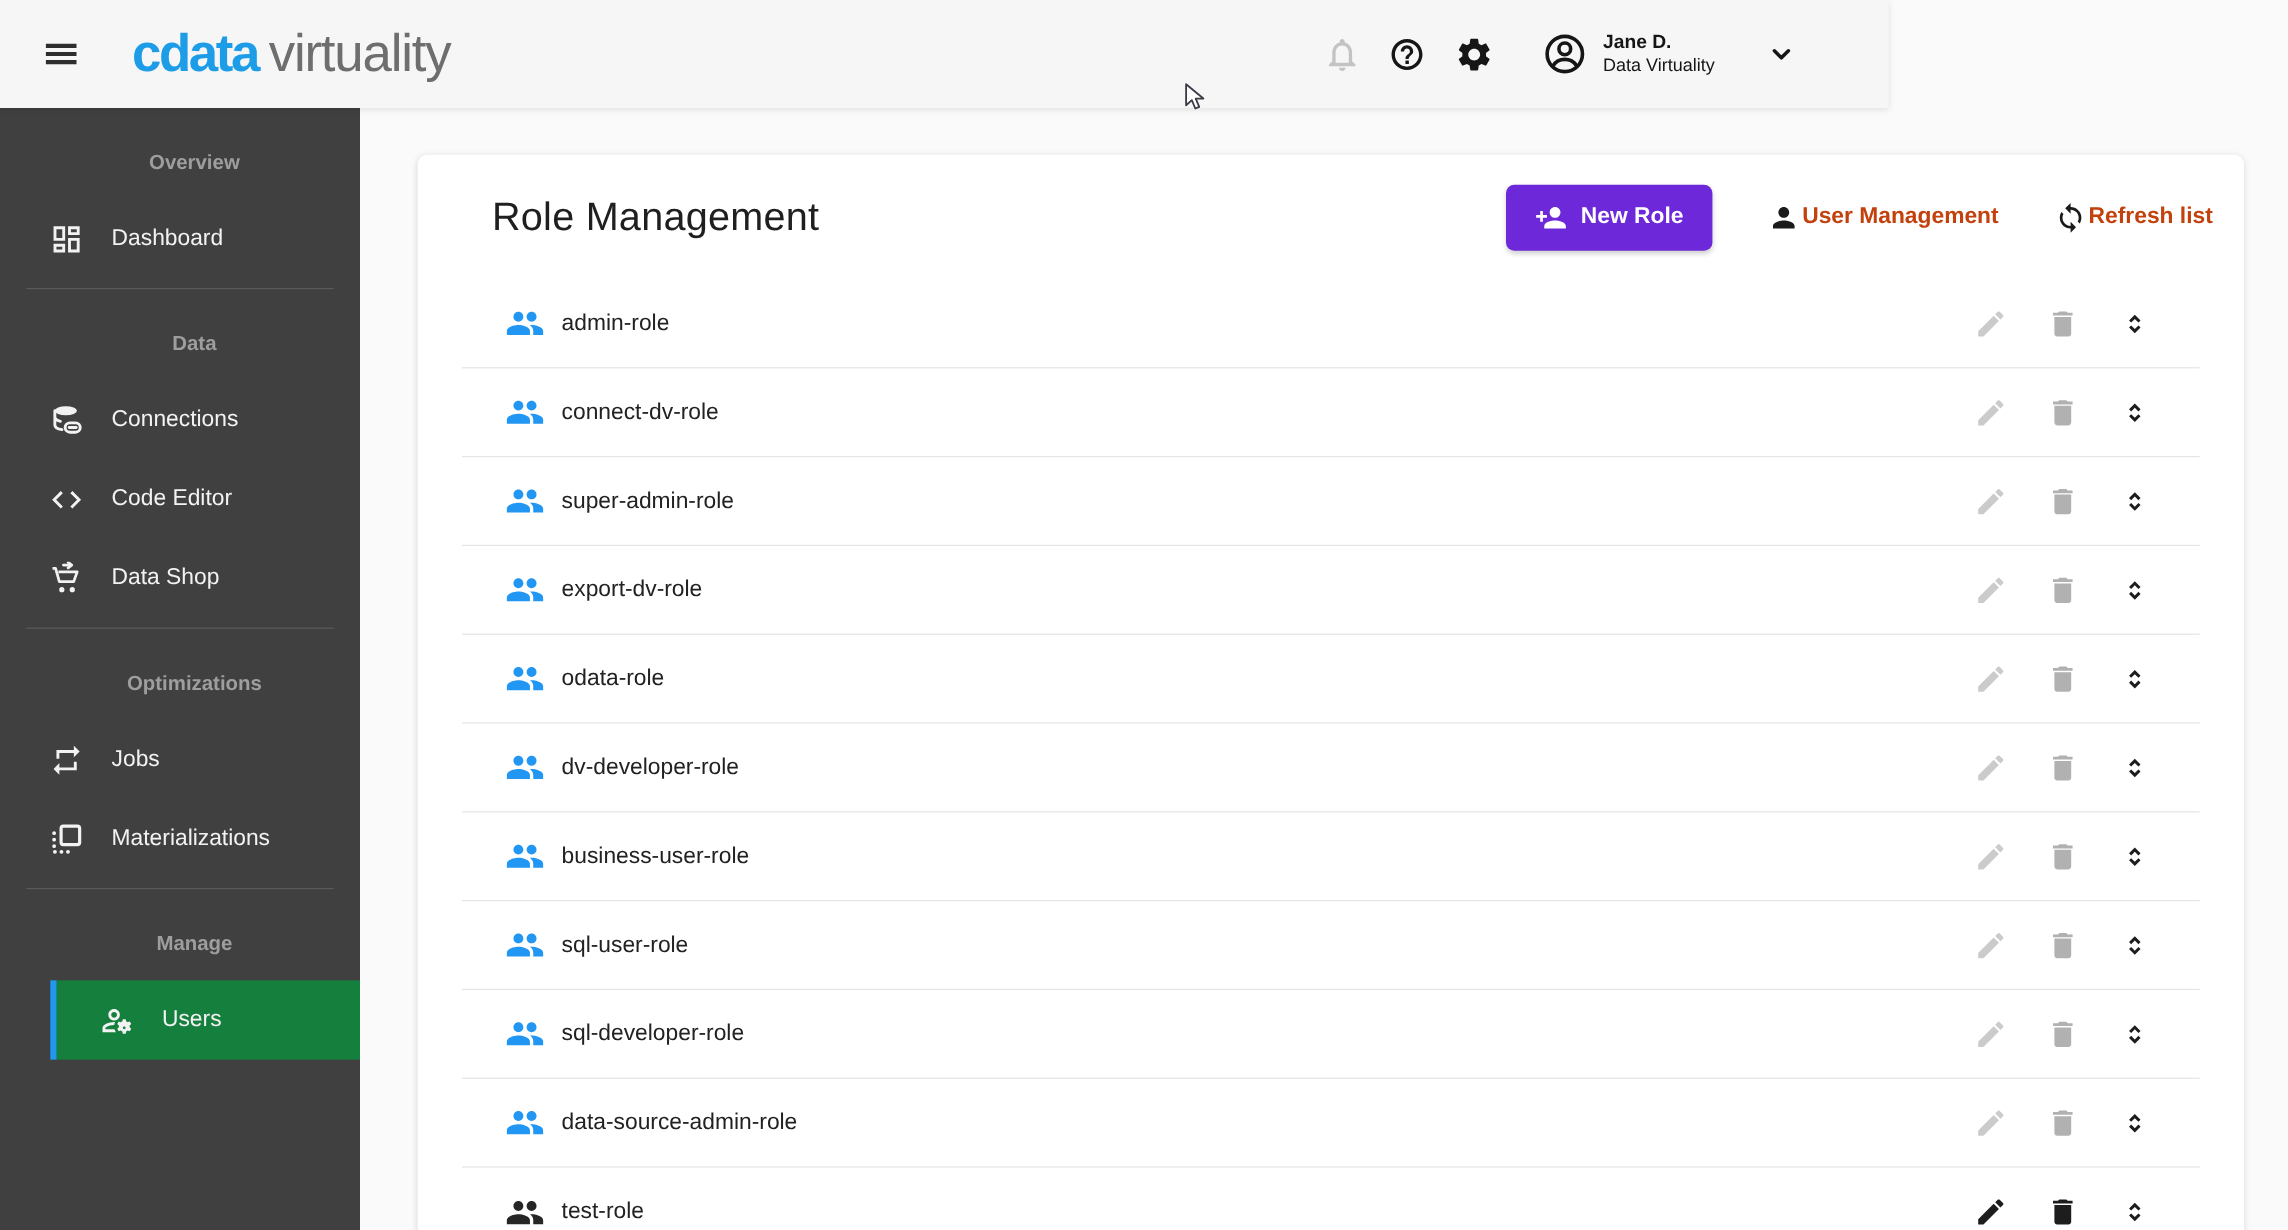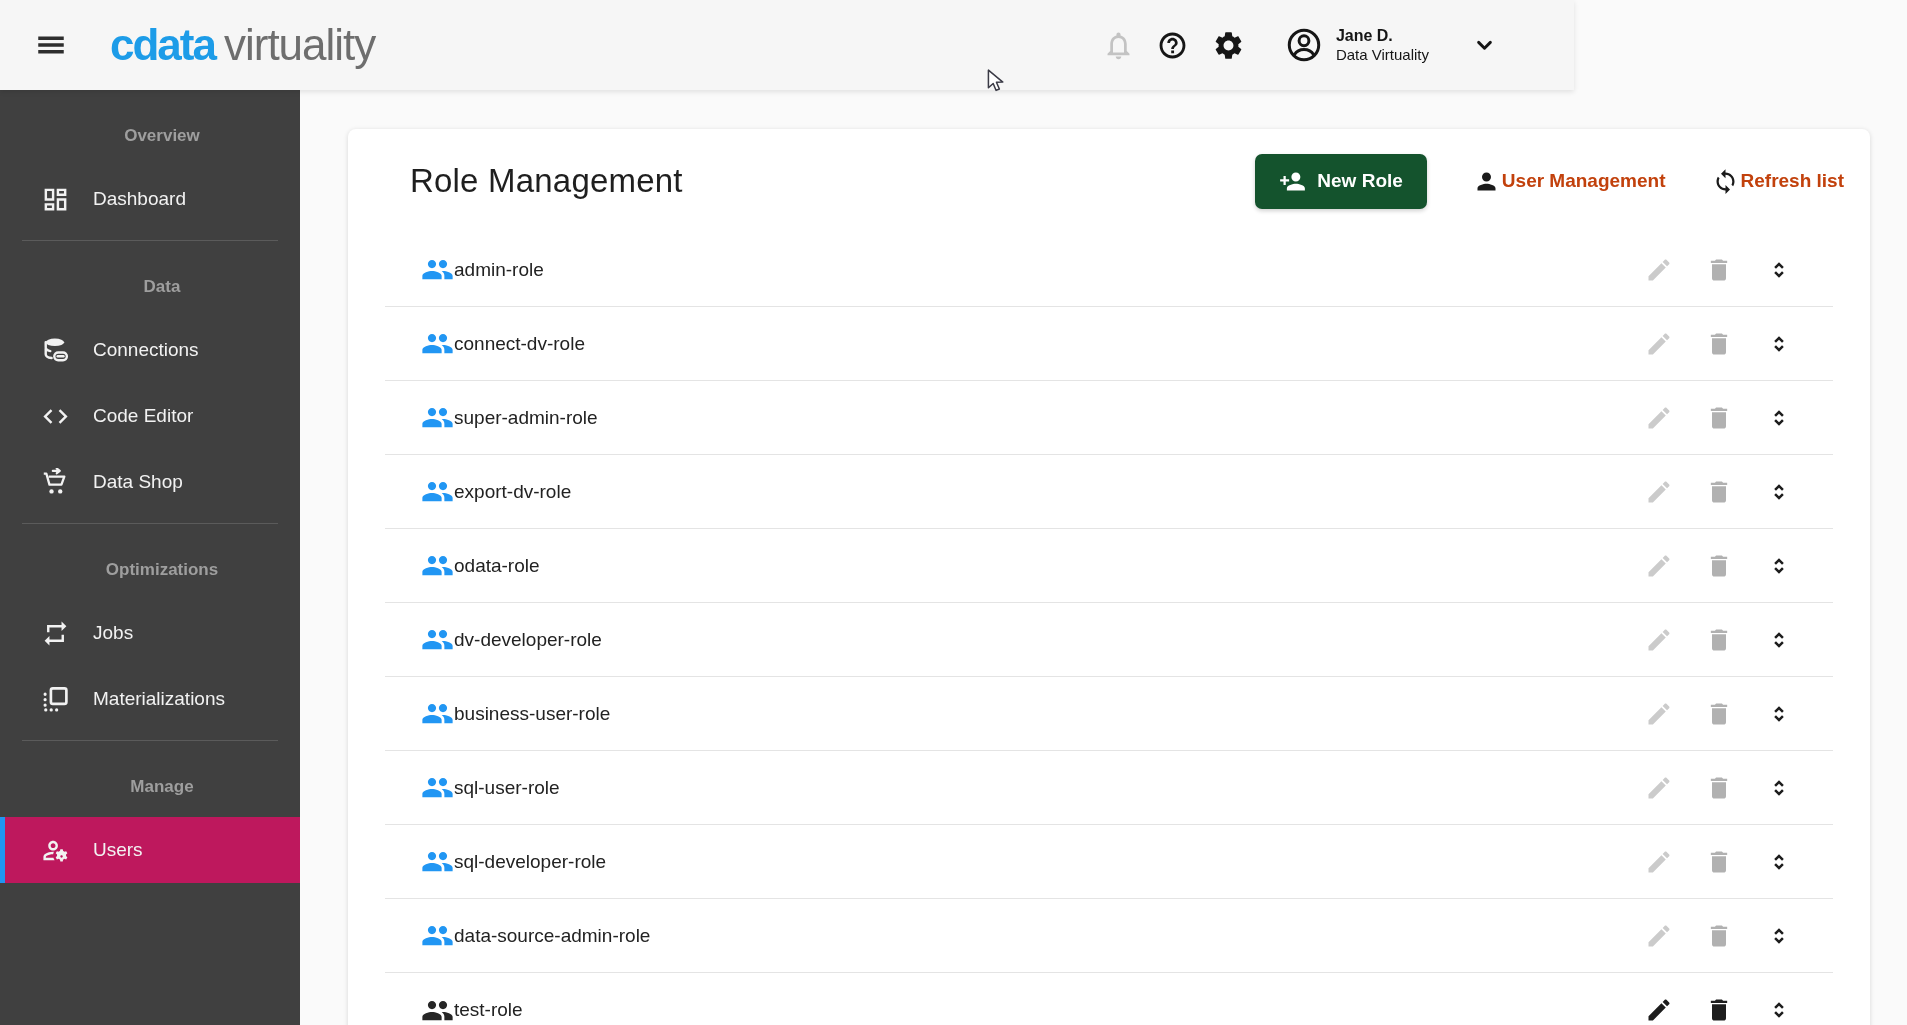--- a/index.html
+++ b/index.html
@@ -43,55 +43,55 @@
     font-size:17px; font-weight:700; color:#9e9e9e;
     margin:36px 0 20px 24px; line-height:20px;text-align:center;
   }
   .side-item {
     height:66px; display:flex; align-items:center;
     padding-left:36px; cursor:pointer; color:#f2f2f2;
     border-left:5px solid transparent;
   }
   .side-item svg { width:29px; height:29px; flex:none; }
   .side-item-label { font-size:19px; margin-left:23px; white-space:nowrap; }
-  .side-item.selected { background:#be185d; border-left:5px solid #2196f3; }
+  .side-item.selected { background:#15803d; border-left:5px solid #2196f3;margin-left:42px; }
 
   
   .main { position:absolute; top:90px; left:300px; width:1607px; height:691px; padding:39px 37px 0 48px; }
   .card {
     width:1522px; background:#ffffff; border-radius:8px;
     box-shadow:0 1px 5px rgba(0,0,0,0.14);
     min-height:930px;
   }
   .card-header { display:flex; align-items:center; height:104px; padding:0 26px 0 62px; }
   .page-title { font-size:33px; font-weight:400; color:#1f1f1f; letter-spacing:0.2px; }
   .toolbar { margin-left:auto; display:flex; align-items:center; gap:46px; }
   .btn-primary {
     display:flex; align-items:center; gap:11px;
-    background:#14532d; color:#ffffff; border:none; border-radius:7px;
+    background:#6d28d9; color:#ffffff; border:none; border-radius:7px;
     height:55px; padding:0 24px; font-size:19px; font-weight:700;
     font-family:inherit; cursor:pointer;
     box-shadow:0 2px 4px rgba(0,0,0,0.18);
   }
   .btn-primary svg { width:27px; height:27px; }
   .toolbar-link {
     display:flex; align-items:center; gap:2px; background:none; border:none;
     font-family:inherit; font-size:19px; font-weight:700; color:#c2410c; cursor:pointer;
   }
   .toolbar-link svg { width:27px; height:27px; color:#1b1b1b; }
 
   
   .role-list { margin:0 37px; }
   .role-row {
     height:74px; display:flex; align-items:center;
     padding:0 38px 0 36px; border-bottom:1px solid #e4e4e4;
   }
   .role-row:last-child { border-bottom:none; }
   .role-icon { width:33px; height:33px; color:#2196f3; flex:none; }
-  .role-name { font-size:19px; color:#222222; }
+  .role-name { font-size:19px; color:#222222; margin-left:14px; }
   .row-actions { margin-left:auto; display:flex; align-items:center; gap:30px; }
   .action-btn { width:30px; height:30px; background:none; border:none; padding:0; cursor:pointer; }
   .action-btn svg { width:28px; height:28px; }
   .action-edit   { color:#cbcbcb; }
   .action-delete { color:#b1b1b1; }
   .action-sort   { color:#1d1d1d; }
   .role-row.editable .role-icon   { color:#262626; }
   .role-row.editable .action-edit { color:#1d1d1d; }
   .role-row.editable .action-delete { color:#1d1d1d; }
 

